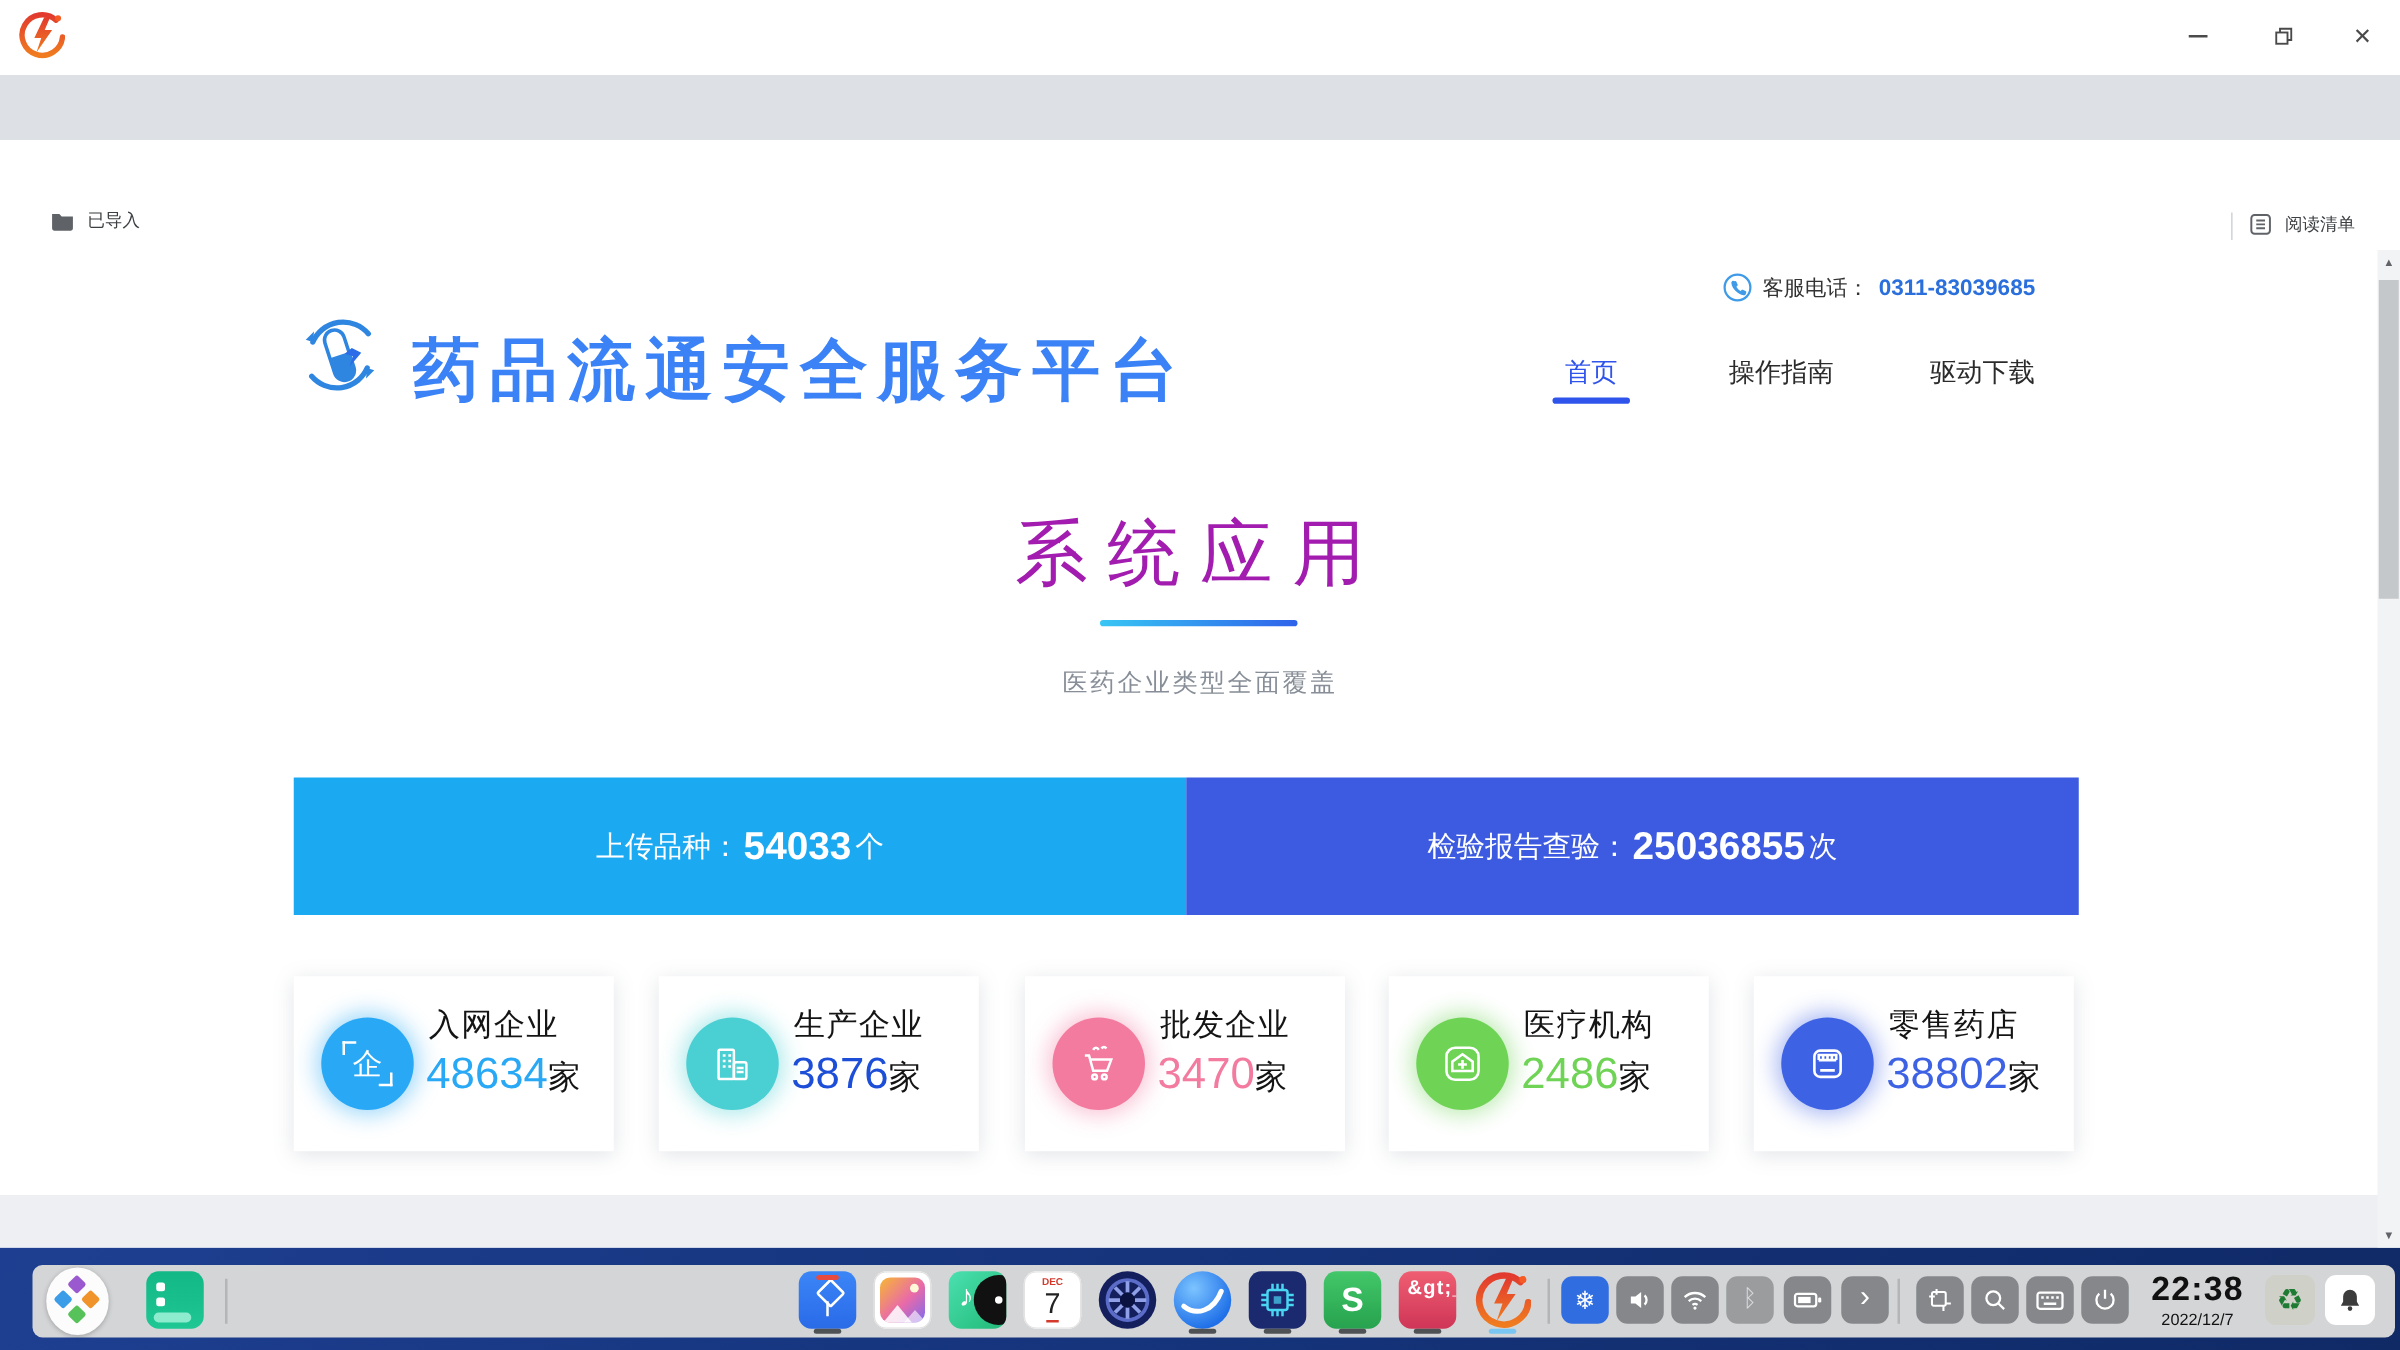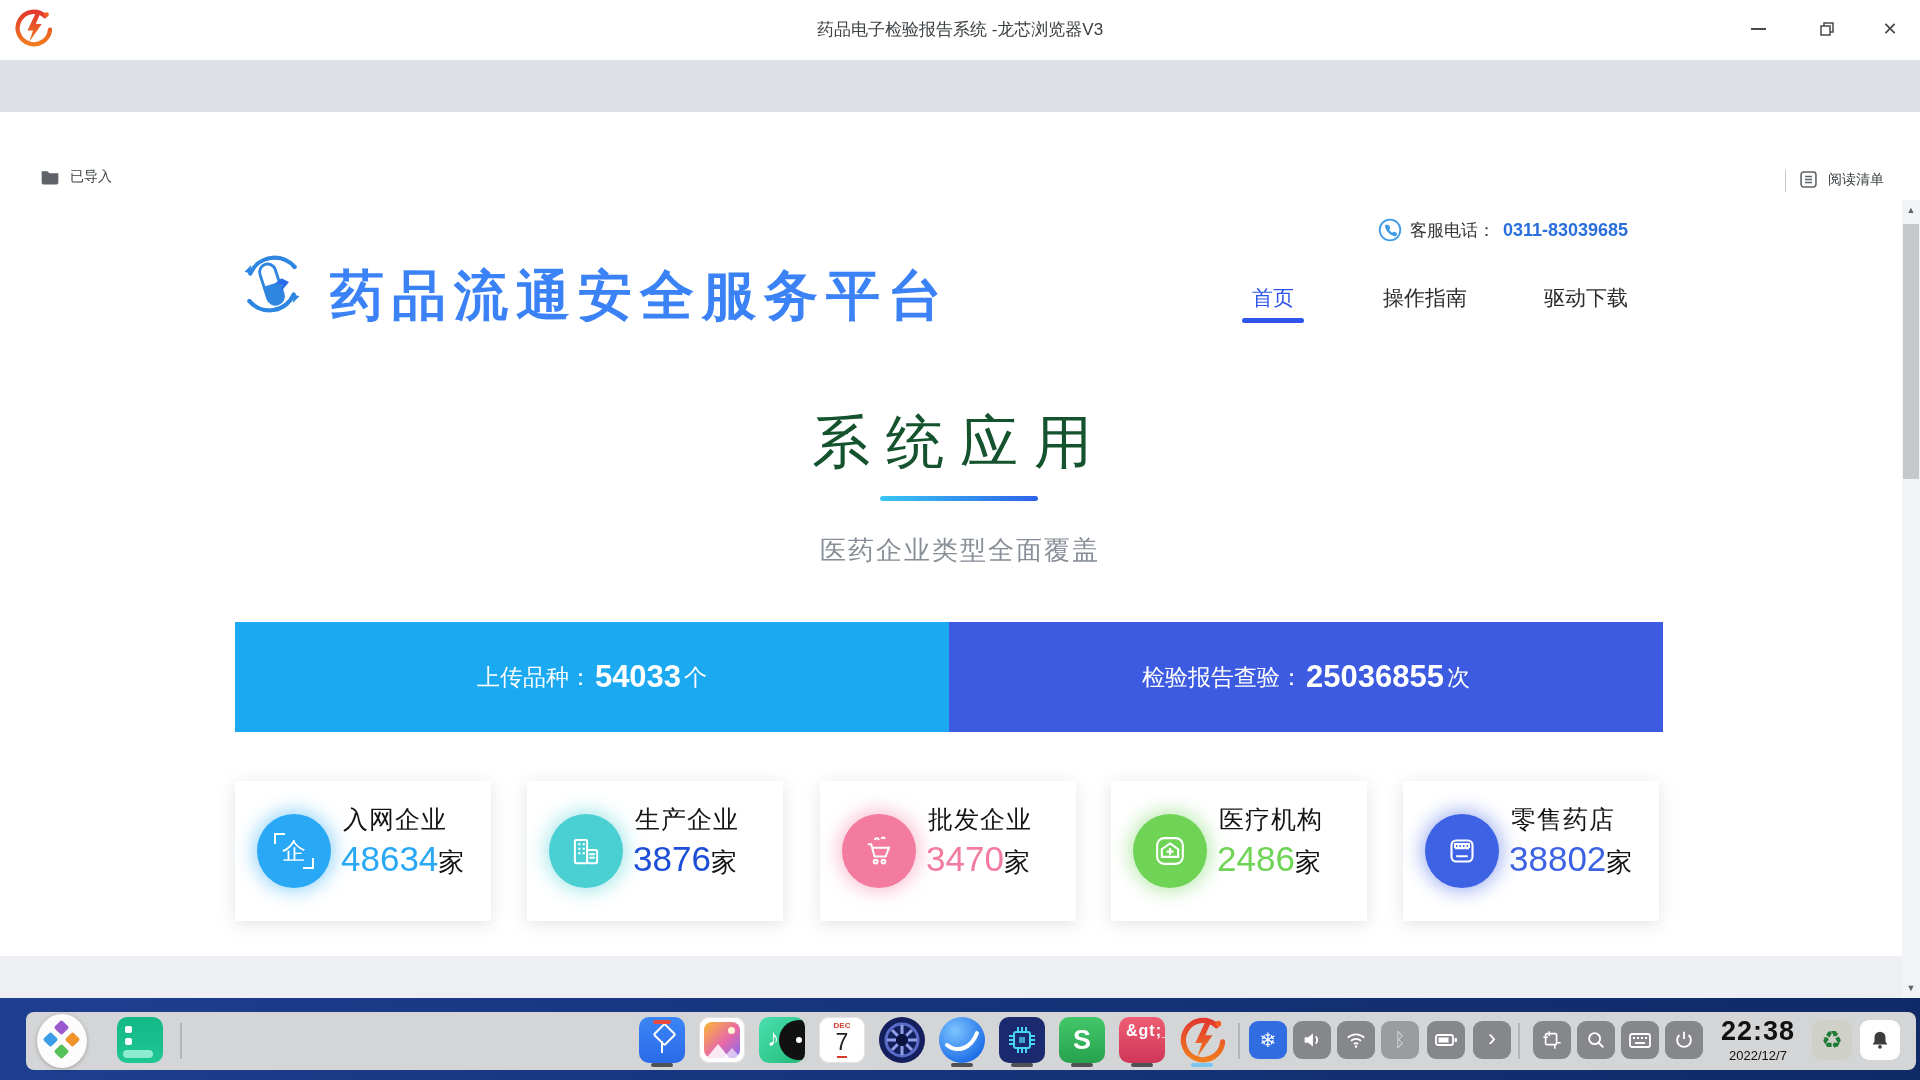--- a/index.html
+++ b/index.html
@@ -30,23 +30,23 @@
 
   
   #content{position:absolute;left:0;top:200px;width:1920px;height:798px;background:#fff;overflow:hidden}
   #footband{position:absolute;left:0;top:756px;width:1920px;height:42px;background:#edeff2}
   #phone-label{font-size:17px;color:#333}
   #phone-num{font-size:18px;font-weight:700;color:#2a6fdb}
   #brandtitle{position:absolute;left:330px;top:60px;font-size:54px;font-weight:700;color:#3b82f6;letter-spacing:8px;white-space:nowrap}
   .navitem{position:absolute;top:84px;transform:translateX(-50%);font-size:21px;color:#2b2b2b;white-space:nowrap}
   .navitem.active{color:#2f54eb}
   #navline{position:absolute;left:1242px;top:118px;width:62px;height:5px;border-radius:3px;background:#2f54eb}
-  #sectitle{position:absolute;left:0;top:204px;width:1920px;text-align:center;font-size:58px;font-weight:300;color:#14532d;letter-spacing:16px}
+  #sectitle{position:absolute;left:0;top:204px;width:1920px;text-align:center;font-size:58px;font-weight:300;color:#a21caf;letter-spacing:16px}
   #secline{position:absolute;left:880px;top:296px;width:158px;height:5px;border-radius:3px;background:linear-gradient(90deg,#38c6f4,#2f62ea)}
-  #subtitle{position:absolute;left:0;top:333px;width:1920px;text-align:center;font-size:26px;color:#878e97;letter-spacing:2px}
+  #subtitle{position:absolute;left:0;top:333px;width:1920px;text-align:center;font-size:20px;color:#878e97;letter-spacing:2px}
 
   #stats{position:absolute;left:235px;top:422px;width:1428px;height:110px;display:flex;color:#fff}
   .seg{flex:1;display:flex;align-items:center;justify-content:center;font-size:23px;white-space:nowrap}
   .seg b{font-size:31px;font-weight:700;margin:16px 3px}
   .s0{background:#1ba9f1}.s1{background:#2c7de4}.s2{background:#3d5be0}
 
   .card{position:absolute;top:581px;width:256px;height:140px;background:#fff;box-shadow:0 3px 16px rgba(110,120,135,.20)}
   .cicon{position:absolute;left:22px;top:33px;width:74px;height:74px;border-radius:50%;display:flex;align-items:center;justify-content:center}
   .clabel{position:absolute;left:108px;top:22px;font-size:25px;color:#141414;letter-spacing:1px;white-space:nowrap}
   .cval{position:absolute;left:106px;top:58px;white-space:nowrap}
@@ -94,21 +94,20 @@
     </g>
   </defs>
 </svg>
 
 <div id="bwin">
 
   <div id="titlebar">
     <svg class="abs" style="left:14px;top:9px" width="38" height="38" viewBox="0 0 48 48">
         <use href="#loong"></use>
       </svg>
-    <div id="wintitle">药品电子检验报告系统 -龙芯浏览器V3</div>
     <div class="winbtn" style="left:1741px">
         <span style="display:block;width:15px;height:2px;background:#4a4a4a"></span>
       </div>
     <div class="winbtn" style="left:1810px">
       <svg width="18" height="18" viewBox="0 0 24 24">
           <rect x="4" y="8" width="12" height="12" fill="none" stroke="#4a4a4a" stroke-width="2"></rect>
           <path d="M8 8V4h12v12h-4" fill="none" stroke="#4a4a4a" stroke-width="2"></path>
         </svg>
     </div>
     <div class="winbtn" style="left:1873px">✕</div>

